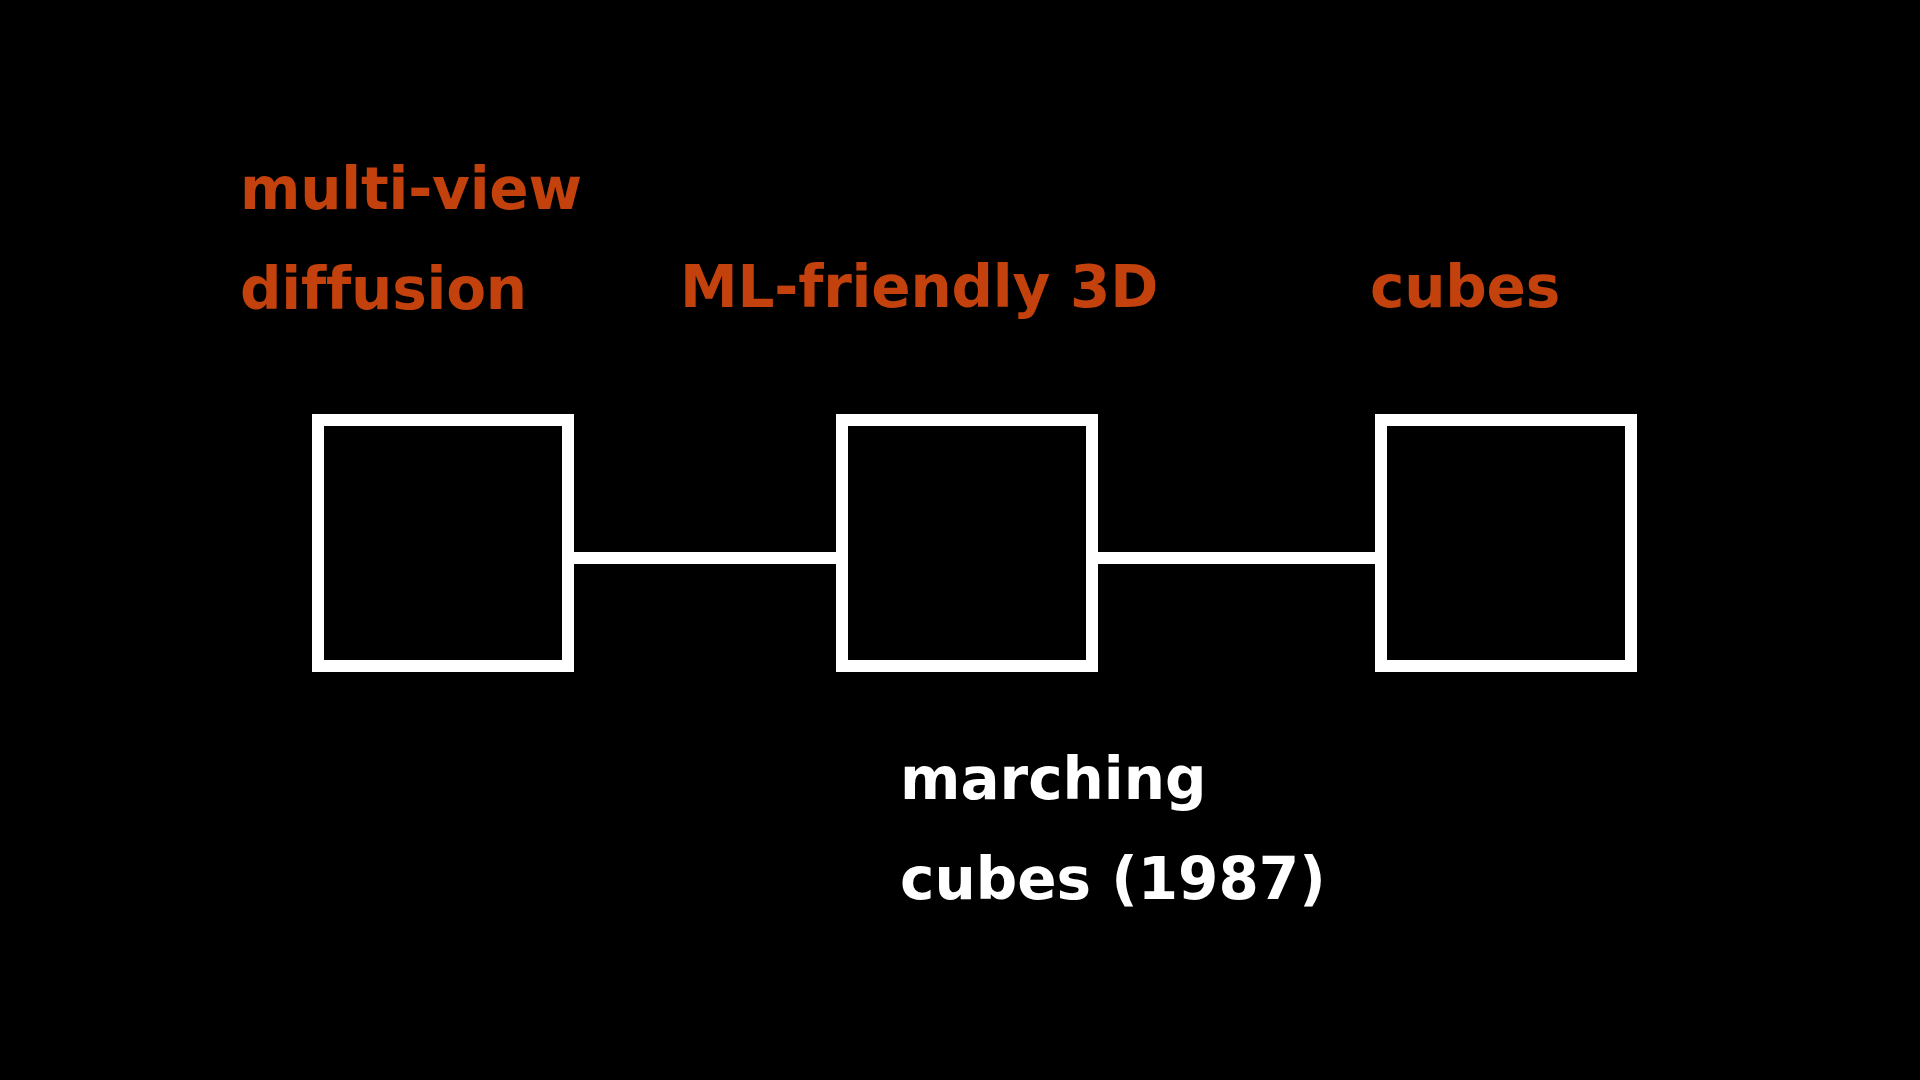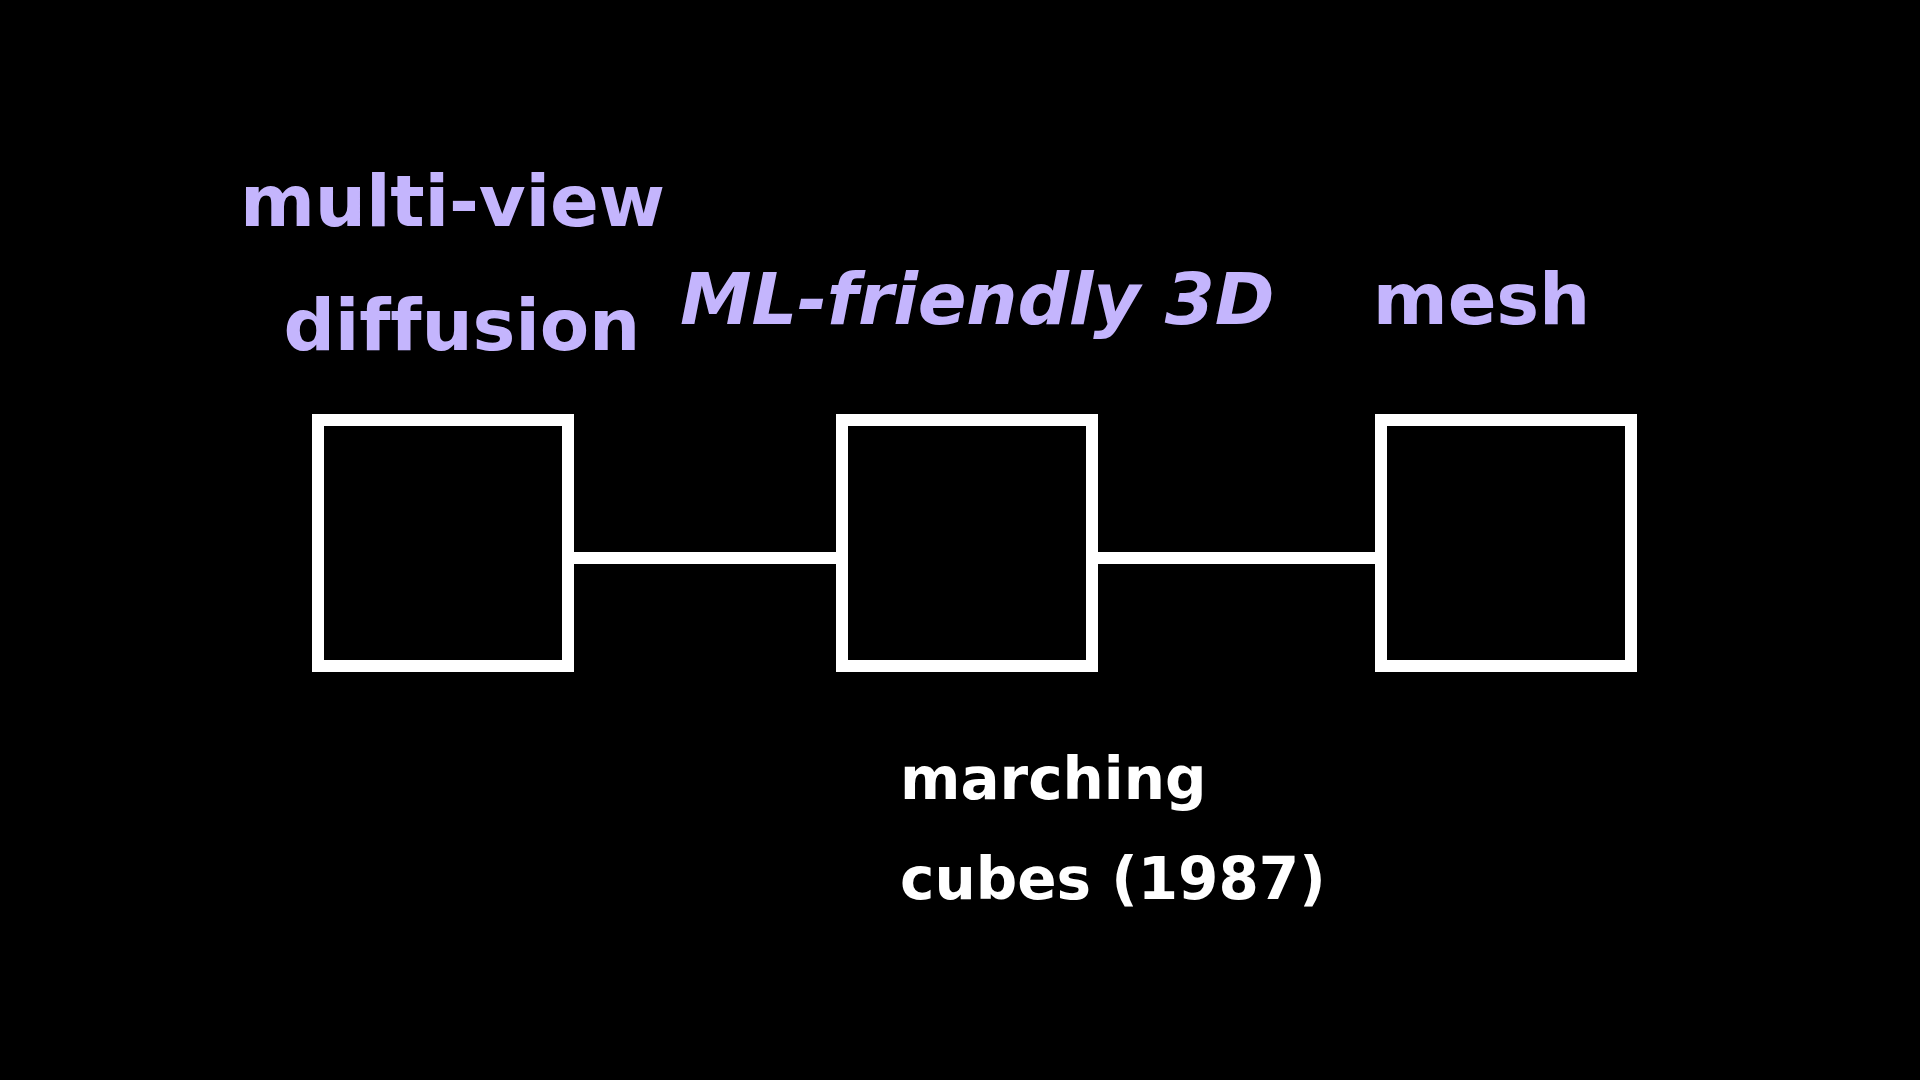--- a/index.html
+++ b/index.html
@@ -13,39 +13,38 @@
     width: 1920px;
     height: 1080px;
     background: #000000;
     overflow: hidden;
     font-family: "DejaVu Sans", "Liberation Sans", sans-serif;
   }
 
   
   .label {
     position: absolute;
-    color: #c4b5fd;
+    color: #c2410c;
     font-weight: 700;
-    font-size: 72px;
+    font-size: 58px;
     line-height: 1.72;
     white-space: pre;
     letter-spacing: -0.2px;
-    text-align: right;
+    text-align: left;
     user-select: none;
   }
   .label-multiview {
     left: 240px;
     top: 140px;
     width: 400px;
   }
   .label-mlfriendly {
     left: 680px;
     top: 238px;
     width: 570px;
-    font-style: italic;
   }
   .label-mesh {
     left: 1370px;
     top: 238px;
     width: 220px;
   }
   .caption {
     position: absolute;
     color: #ffffff;
     font-weight: 700;
@@ -86,21 +85,21 @@
 </head>
 <body>
 
 <div id="stage">
 
   <div class="label label-multiview">multi-view
 diffusion</div>
 
   <div class="label label-mlfriendly">ML-friendly 3D</div>
 
-  <div class="label label-mesh">mesh</div>
+  <div class="label label-mesh">cubes</div>
 
   <div class="node node-1"></div>
   <div class="node node-2"></div>
   <div class="node node-3"></div>
 
   <div class="connector connector-1"></div>
   <div class="connector connector-2"></div>
 
   <div class="caption">marching
 cubes (1987)</div>

